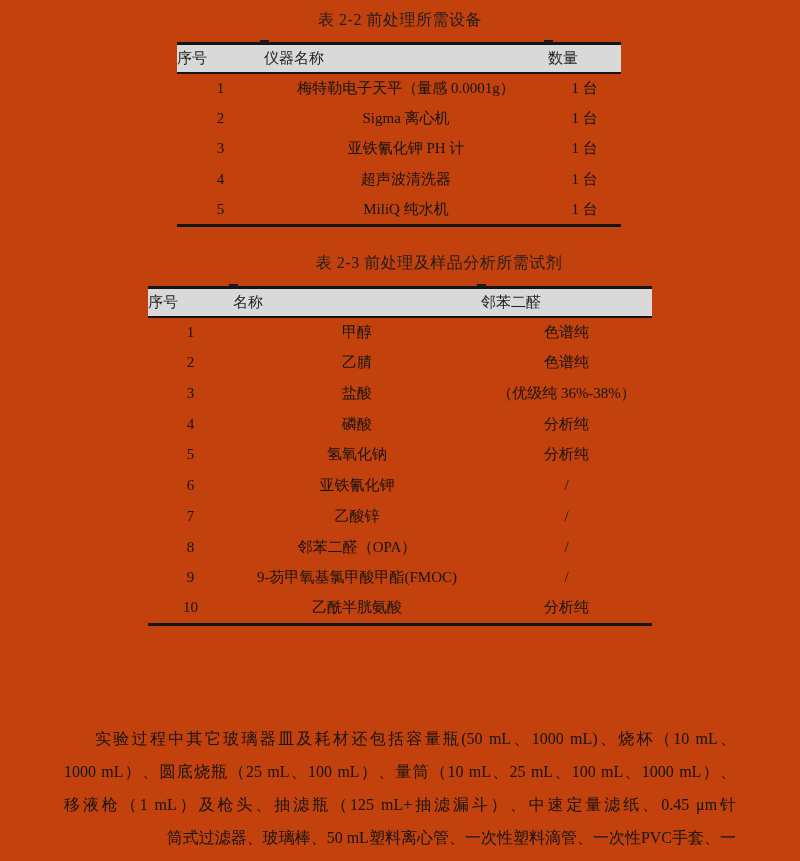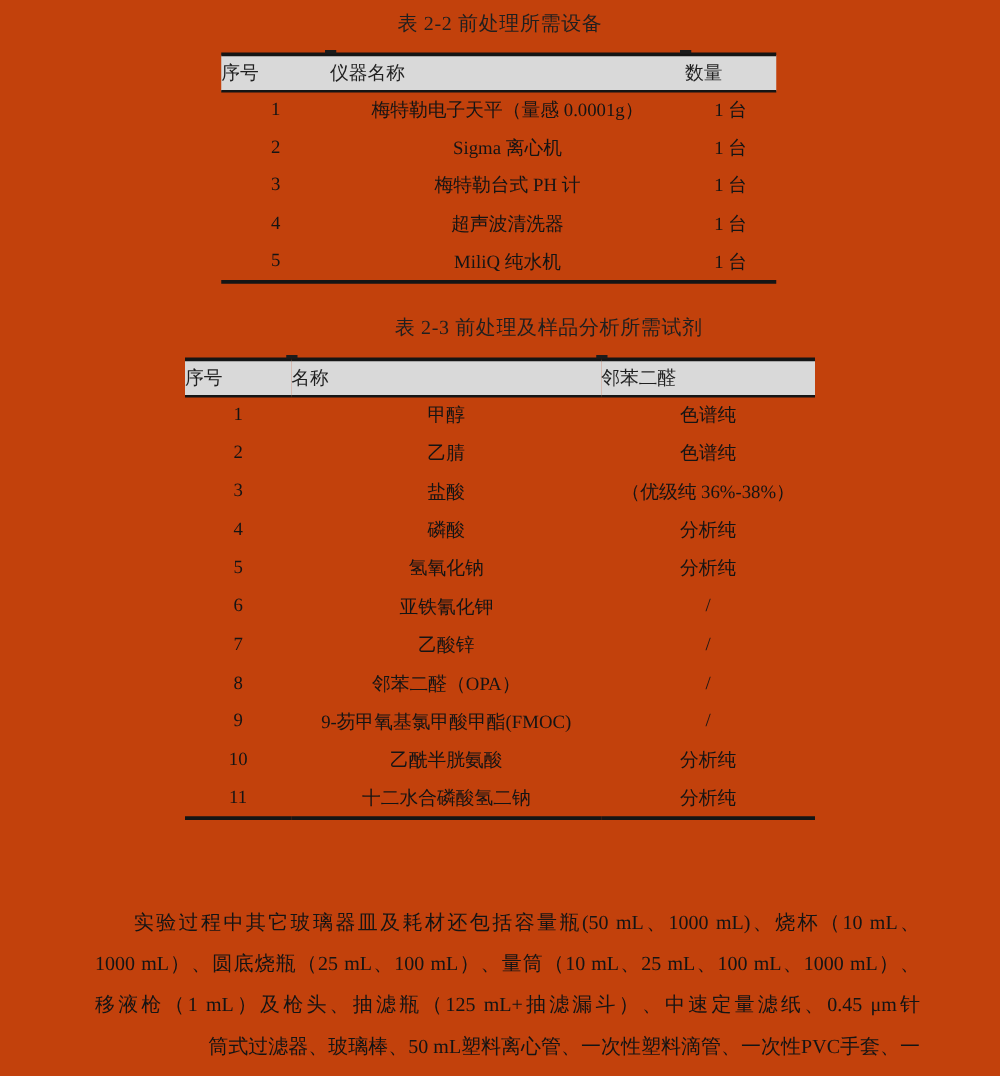--- a/index.html
+++ b/index.html
@@ -32,21 +32,21 @@
     color:#141414;
   }
   #t1wrap tbody tr{height:30.5px;}
   #t2wrap tbody tr{height:30.75px;}
   .tick{position:absolute;top:-2px;width:9px;height:3px;background:#1b1b1b;}
   .para{
     position:absolute;left:64px;top:722px;width:672px;
     font-size:16px;line-height:33px;color:#141414;
   }
   .para .ln{height:33px;white-space:nowrap;text-align:right;}
-  .para .just{white-space:normal;text-align:justify;text-align-last:justify;height:33px;overflow:hidden;margin-left:12px;}
+  .para .just{white-space:normal;text-align:justify;text-align-last:justify;height:33px;overflow:hidden;}
   .para .indent{text-indent:31px;}
 </style>
 </head>
 <body>
 
 <div class="page">
 
   <div id="title1" class="tbl-title">表 2-2 前处理所需设备</div>
 
   <div id="t1wrap" class="tblwrap">
@@ -71,21 +71,21 @@
           <td>梅特勒电子天平（量感 0.0001g）</td>
           <td>1 台</td>
         </tr>
         <tr>
           <td>2</td>
           <td>Sigma 离心机</td>
           <td>1 台</td>
         </tr>
         <tr>
           <td>3</td>
-          <td>梅特勒台式 PH 计</td>
+          <td>亚铁氰化钾 PH 计</td>
           <td>1 台</td>
         </tr>
         <tr>
           <td>4</td>
           <td>超声波清洗器</td>
           <td>1 台</td>
         </tr>
         <tr>
           <td>5</td>
           <td>MiliQ 纯水机</td>
@@ -157,25 +157,20 @@
         <tr>
           <td>9</td>
           <td>9-芴甲氧基氯甲酸甲酯(FMOC)</td>
           <td>/</td>
         </tr>
         <tr>
           <td>10</td>
           <td>乙酰半胱氨酸</td>
           <td>分析纯</td>
         </tr>
-        <tr>
-          <td>11</td>
-          <td>十二水合磷酸氢二钠</td>
-          <td>分析纯</td>
-        </tr>
       </tbody>
     </table>
   </div>
 
   <div class="para">
     <div class="ln just indent">实验过程中其它玻璃器皿及耗材还包括容量瓶(50 mL、1000 mL)、烧杯（10 mL、</div>
     <div class="ln just">1000 mL）、圆底烧瓶（25 mL、100 mL）、量筒（10 mL、25 mL、100 mL、1000 mL）、</div>
     <div class="ln just">移液枪（1 mL）及枪头、抽滤瓶（125 mL+抽滤漏斗）、中速定量滤纸、0.45 μm针</div>
     <div class="ln">筒式过滤器、玻璃棒、50 mL塑料离心管、一次性塑料滴管、一次性PVC手套、一</div>
   </div>

